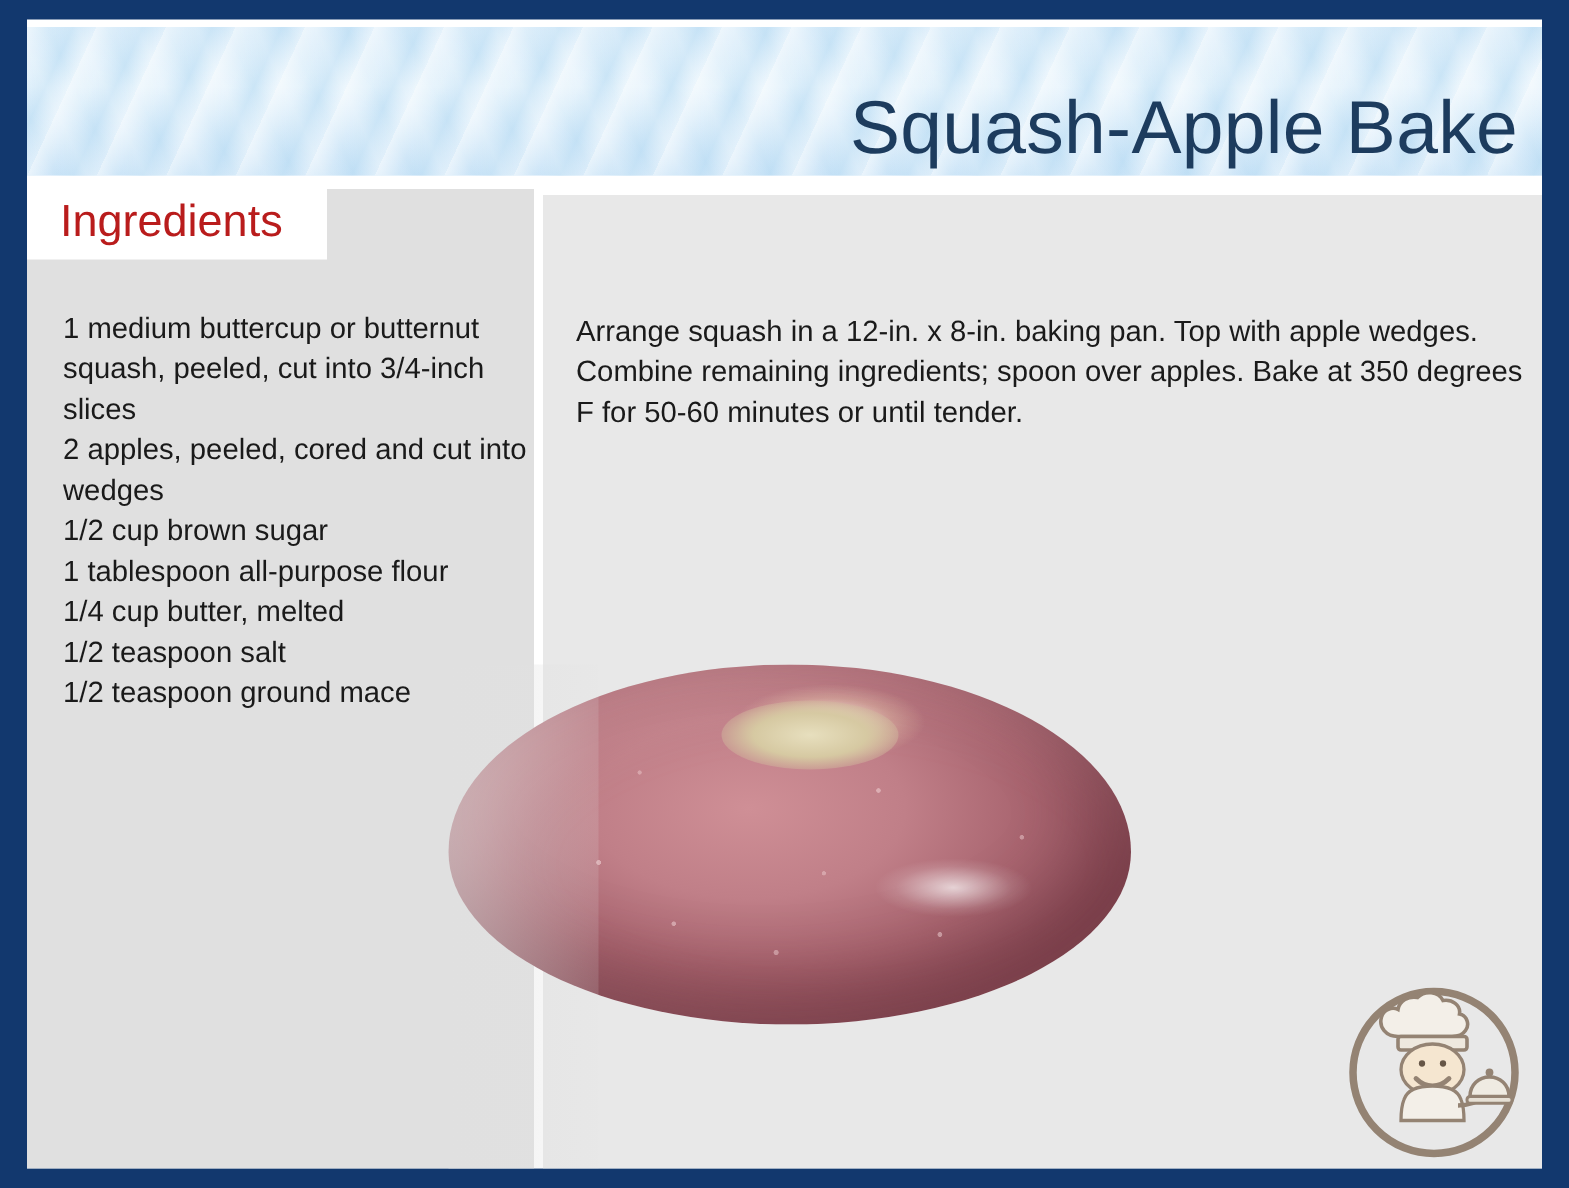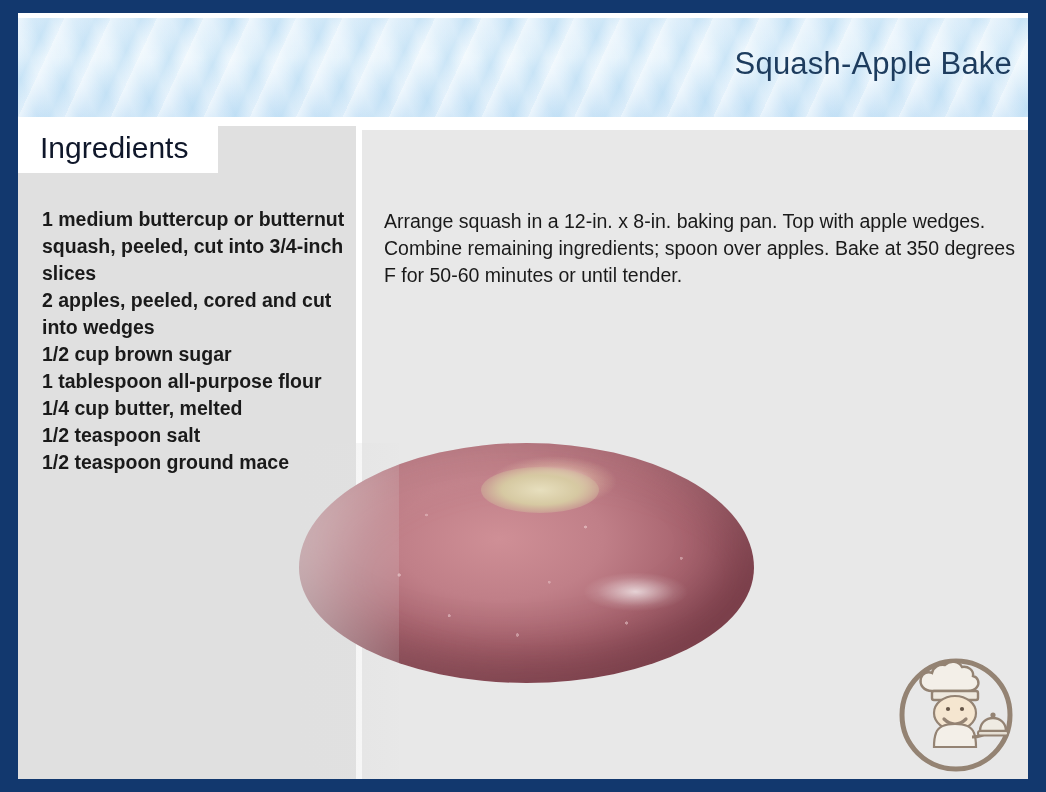--- a/index.html
+++ b/index.html
@@ -55,23 +55,23 @@
     background:
       repeating-linear-gradient(65deg,
         rgba(255,255,255,0.35) 0px,
         rgba(255,255,255,0.05) 18px,
         rgba(255,255,255,0.35) 36px);
     opacity: .7;
   }
   .title-text {
     position: absolute;
     right: 16px;
-    top: 28px;
+    top: 38px;
     z-index: 3;
-    font-size: 31px;
+    font-size: 50px;
     color: #1d3c5e;
     letter-spacing: .2px;
     white-space: nowrap;
   }
 
   
   .col-ingredients {
     position: absolute;
     left: 0px;
     top: 113px;
@@ -87,39 +87,38 @@
     height: 649px;
     background: #e8e8e8;
   }
 
   .header-tab {
     position: absolute;
     top: 0;
     left: 0;
     background: #ffffff;
     font-size: 30px;
-    color: #0f172a;
+    color: #b91c1c;
     padding: 5px 0 6px 22px;
     box-sizing: border-box;
   }
   .tab-ingredients { width: 200px; height: 47px; }
   .tab-directions  { width: 176px; height: 47px; padding-left: 22px; }
 
   .body-text {
     position: absolute;
     font-size: 19.5px;
     line-height: 27px;
     color: #1a1a1a;
     white-space: pre-wrap;
   }
   .ingredients-list {
     left: 24px;
     top: 80px;
     width: 316px;
-    font-weight: bold;
   }
   .directions-text {
     left: 22px;
     top: 78px;
     width: 640px;
   }
 
   
   .apple-wrap {
     position: absolute;

